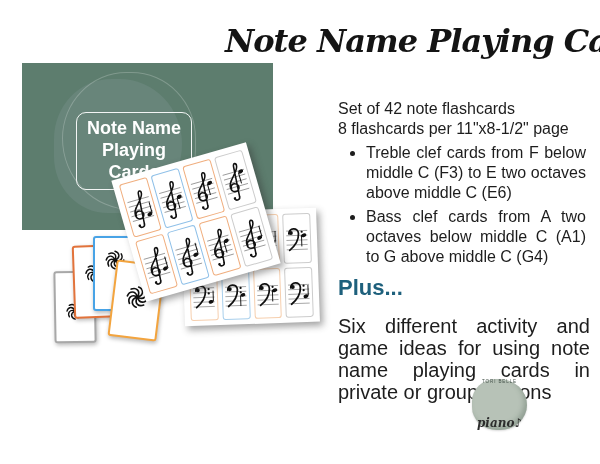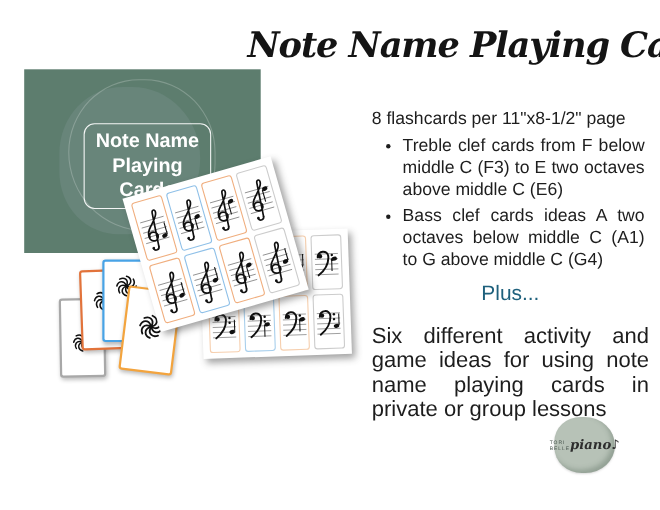--- a/index.html
+++ b/index.html
@@ -7,21 +7,21 @@
     position:relative;width:600px;height:464px;background:#ffffff;overflow:hidden;
     font-family:"Liberation Sans",sans-serif;color:#1d1d1d;
   }
   
   .main-title{
     position:absolute;top:22px;left:225px;width:371px;text-align:right;
     font-family:"DejaVu Serif",serif;font-style:italic;font-weight:700;
     font-size:32px;letter-spacing:-1px;color:#141414;white-space:nowrap;
   }
   
-  .green-card{position:absolute;left:22px;top:63px;width:215px;height:167px;z-index:1;}
+  .green-card{position:absolute;left:22px;top:63px;width:215px;height:167px;z-index:1;padding-left:36px;}
   .blob{position:absolute;left:32px;top:16px;width:128px;height:134px;border-radius:48% 52% 55% 45%;}
   .blob-ring{position:absolute;left:40px;top:9px;width:132px;height:136px;
     border:1px solid rgba(255,255,255,.22);border-radius:50% 50% 46% 54%;}
   .gc-box{
     position:absolute;left:54px;top:49px;width:114px;height:76px;
     border:1.5px solid rgba(255,255,255,.92);border-radius:10px;
     display:flex;flex-direction:column;align-items:center;justify-content:center;
     color:#fff;font-weight:700;font-size:18px;line-height:1.22;text-align:center;
   }
   
@@ -49,29 +49,29 @@
   .bsw svg{display:block;}
   .bc1 .bsw{width:24px;height:24px;margin-top:26px;}
   .bc2 .bsw{width:26px;height:26px;margin-top:13px;}
   .bc3 .bsw{width:26px;height:26px;margin-top:9px;}
   .bc4 .bsw{width:30px;height:30px;margin-top:18px;}
   
   .desc{position:absolute;left:338px;top:99px;width:252px;z-index:5;}
   .desc p.line{margin:0;font-size:16px;line-height:20px;}
   .desc ul{margin:2px 0 0;padding-left:24px;text-align:justify;}
   .desc li{font-size:16px;line-height:20px;margin:4px;}
-  .plus-h{margin:8px 0 0;font-size:19px;font-weight:400;line-height:26px;
-    font-family:"Liberation Sans",sans-serif;text-align:center;}
+  .plus-h{margin:8px 0 0;font-size:22px;font-weight:700;line-height:26px;
+    font-family:"Liberation Sans",sans-serif;}
   .plus-p{margin:14px 0 0;font-size:20px;line-height:22px;text-align:justify;}
   
   .logo{
-    position:absolute;left:504px;top:379px;width:55px;height:51px;z-index:5;
+    position:absolute;left:472px;top:379px;width:55px;height:51px;z-index:5;
     border-radius:46% 54% 52% 48%;
     box-shadow:inset -3px -3px 5px rgba(80,100,85,.35), 0 1px 2px rgba(0,0,0,.15);
-    display:flex;flex-direction:row;align-items:center;justify-content:center;
+    display:flex;flex-direction:column;align-items:center;justify-content:space-between;
   }
   .logo-small{font-size:4.5px;letter-spacing:.9px;color:#44524a;text-transform:uppercase;line-height:5px;}
   .logo-script{font-family:"DejaVu Serif",serif;font-style:italic;font-weight:700;
     font-size:12px;color:#2d2d2d;line-height:13px;}
 </style>
 </head>
 <body>
 
 <div id="scene">
 
@@ -333,24 +333,25 @@
       <path d="M21 63 C21 68 14 69 12.5 64"></path>
           </g>
       <circle cx="13" cy="63.5" r="2" fill="#101010"></circle>
           <ellipse cx="34" cy="40" rx="4.3" ry="3.1" fill="#101010" transform="rotate(-15 34 40)"></ellipse>
           <line x1="38" y1="39" x2="38" y2="21" stroke="#101010" stroke-width="1.6"></line>
         </svg>
       </div>
     </div>
 
   <div class="desc">
+    <p class="line">Set of 42 note flashcards</p>
     <p class="line">8 flashcards per 11"x8-1/2" page</p>
     <ul>
       <li>Treble clef cards from F below middle C (F3) to E two octaves above middle C (E6)</li>
-      <li>Bass clef cards ideas A two octaves below middle C (A1) to G above middle C (G4)</li>
+      <li>Bass clef cards from A two octaves below middle C (A1) to G above middle C (G4)</li>
     </ul>
     <p class="plus-h" style="color: rgb(30, 96, 124);">Plus...</p>
     <p class="plus-p">Six different activity and game ideas for using note name playing cards in private or group lessons</p>
   </div>
 
   <div class="logo" style="background: rgb(183, 194, 183);">
     <div class="logo-small">TORI BELLE</div>
     <div class="logo-script"><span>piano</span><span>♪</span></div>
   </div>
 

